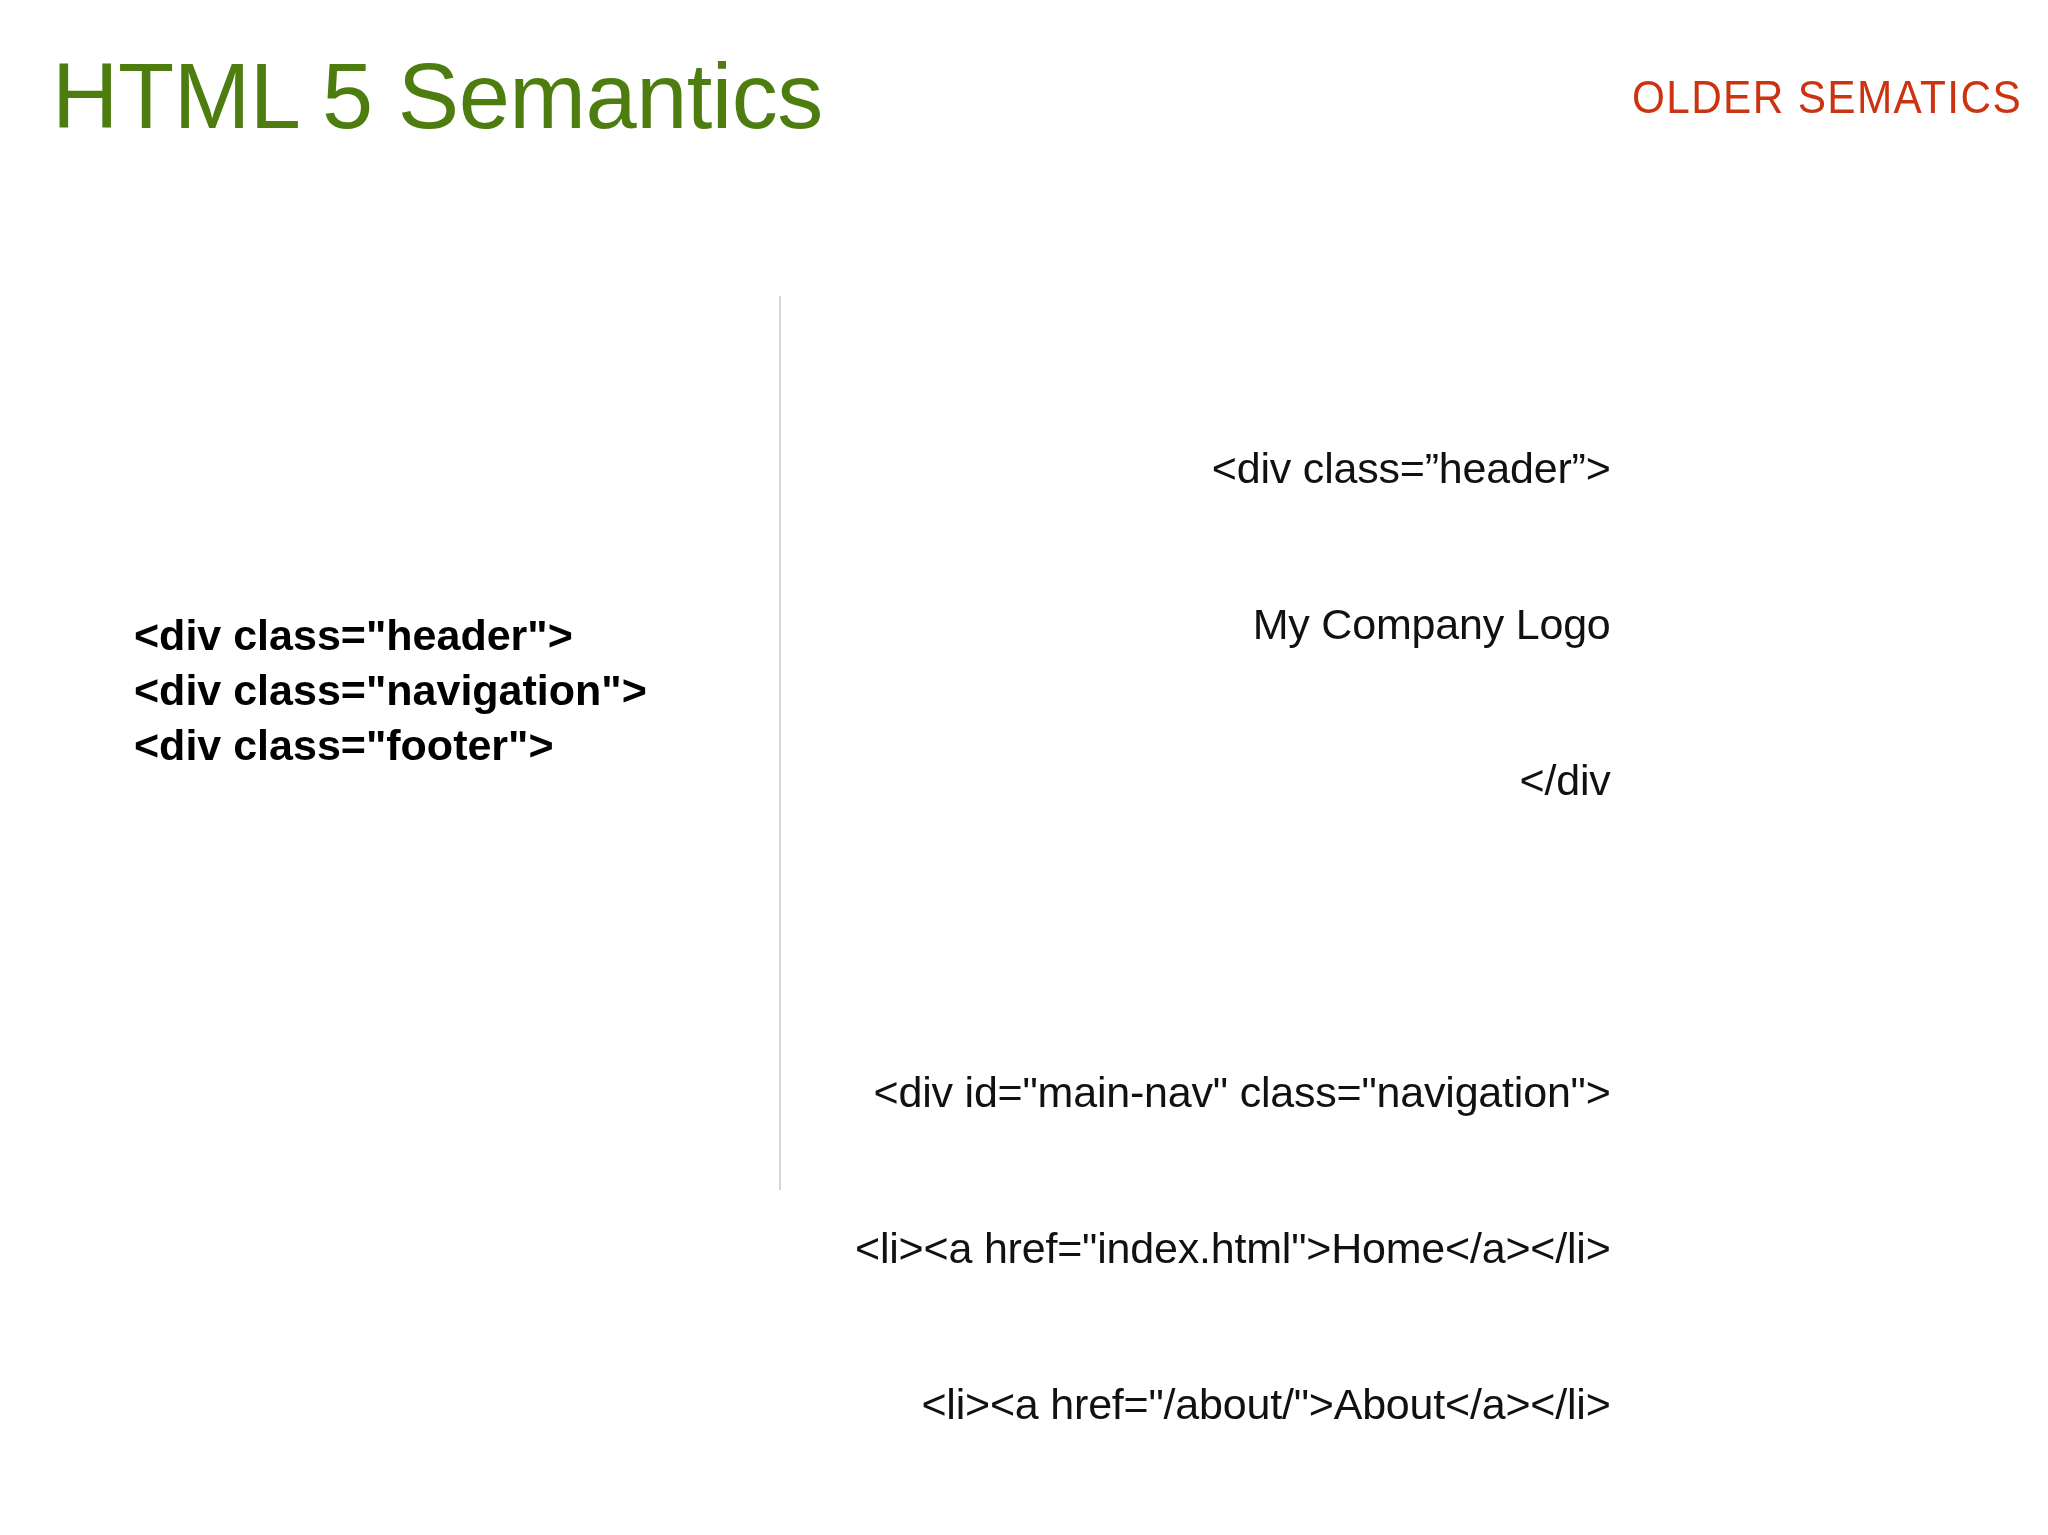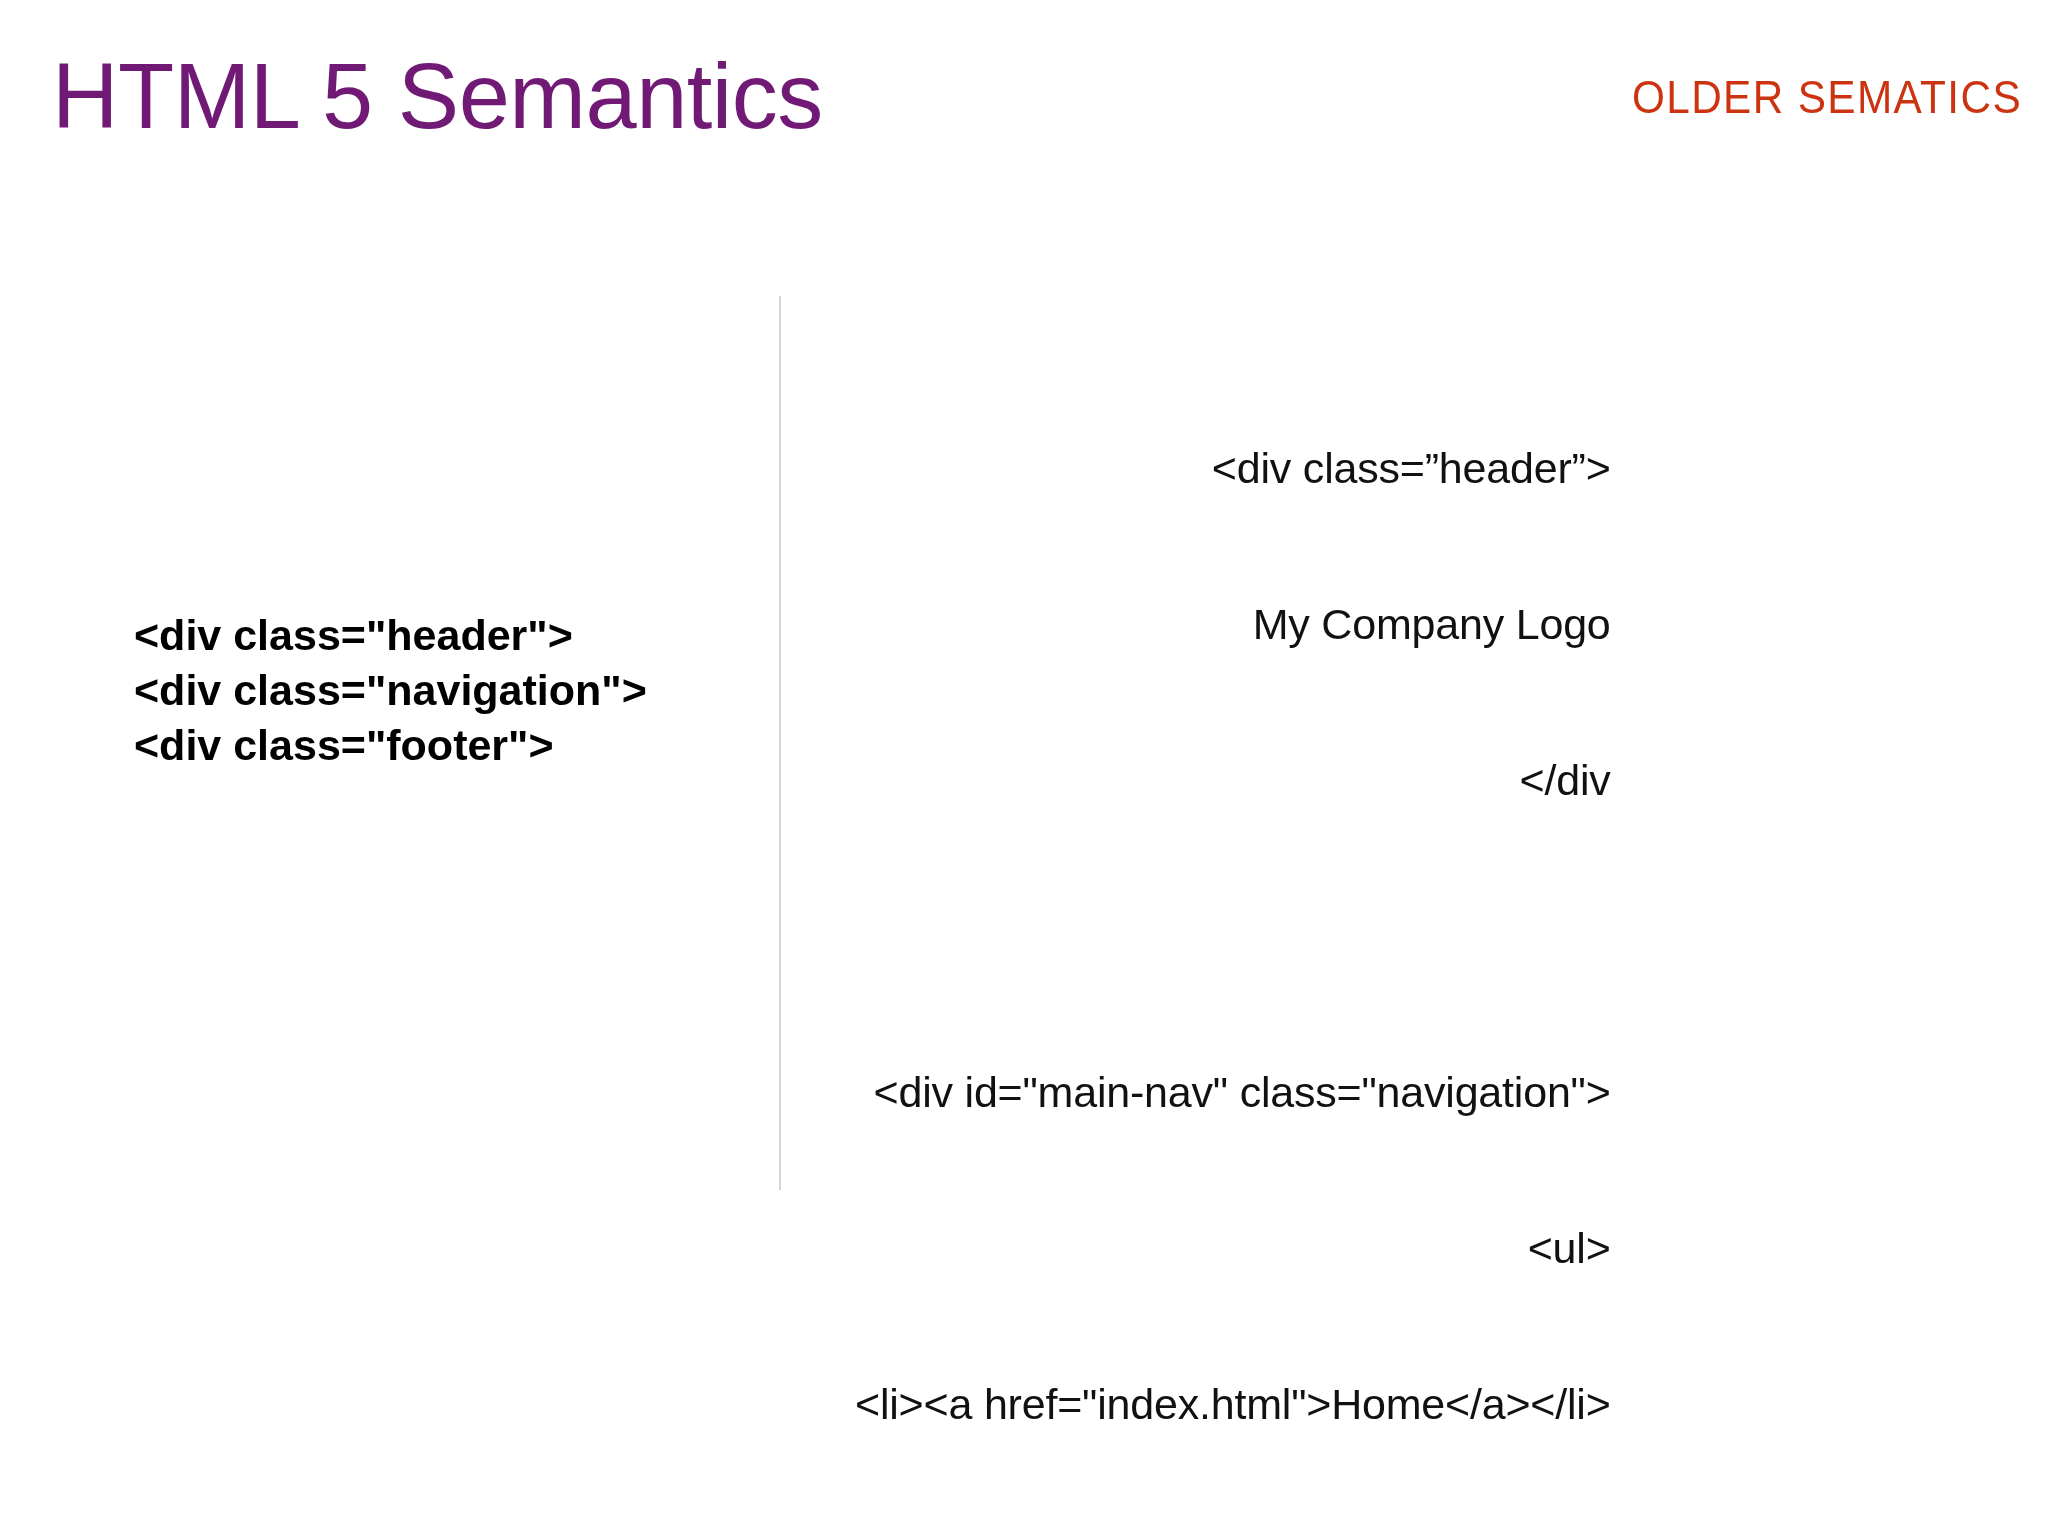--- a/index.html
+++ b/index.html
@@ -18,21 +18,21 @@
 
   
   #slide-title {
     position: absolute;
     left: 52px;
     top: 46px;
     font-family: "Liberation Sans", sans-serif;
     font-size: 92px;
     font-weight: 400;
     letter-spacing: -0.5px;
-    color: #701a75;
+    color: #4d7c0f;
     white-space: nowrap;
     line-height: 1.1;
   }
 
   
   #corner-label {
     position: absolute;
     right: 26px;
     top: 70px;
     font-family: "Liberation Sans", sans-serif;
@@ -107,21 +107,20 @@
   <span class="code-line">&lt;div class="navigation"&gt;</span>
   <span class="code-line">&lt;div class="footer"&gt;</span>
 </div>
 
 <div id="right-code">
   <span class="code-line">&lt;div class=”header”&gt;</span>
   <span class="code-line">My Company Logo</span>
   <span class="code-line">&lt;/div</span>
   <span class="code-line blank"></span>
   <span class="code-line">&lt;div id="main-nav" class="navigation"&gt;</span>
-  <span class="code-line">&lt;ul&gt;</span>
   <span class="code-line">&lt;li&gt;&lt;a href="index.html"&gt;Home&lt;/a&gt;&lt;/li&gt;</span>
   <span class="code-line">&lt;li&gt;&lt;a href="/about/"&gt;About&lt;/a&gt;&lt;/li&gt;</span>
   
   
   
   
   
   
   
 </div>

